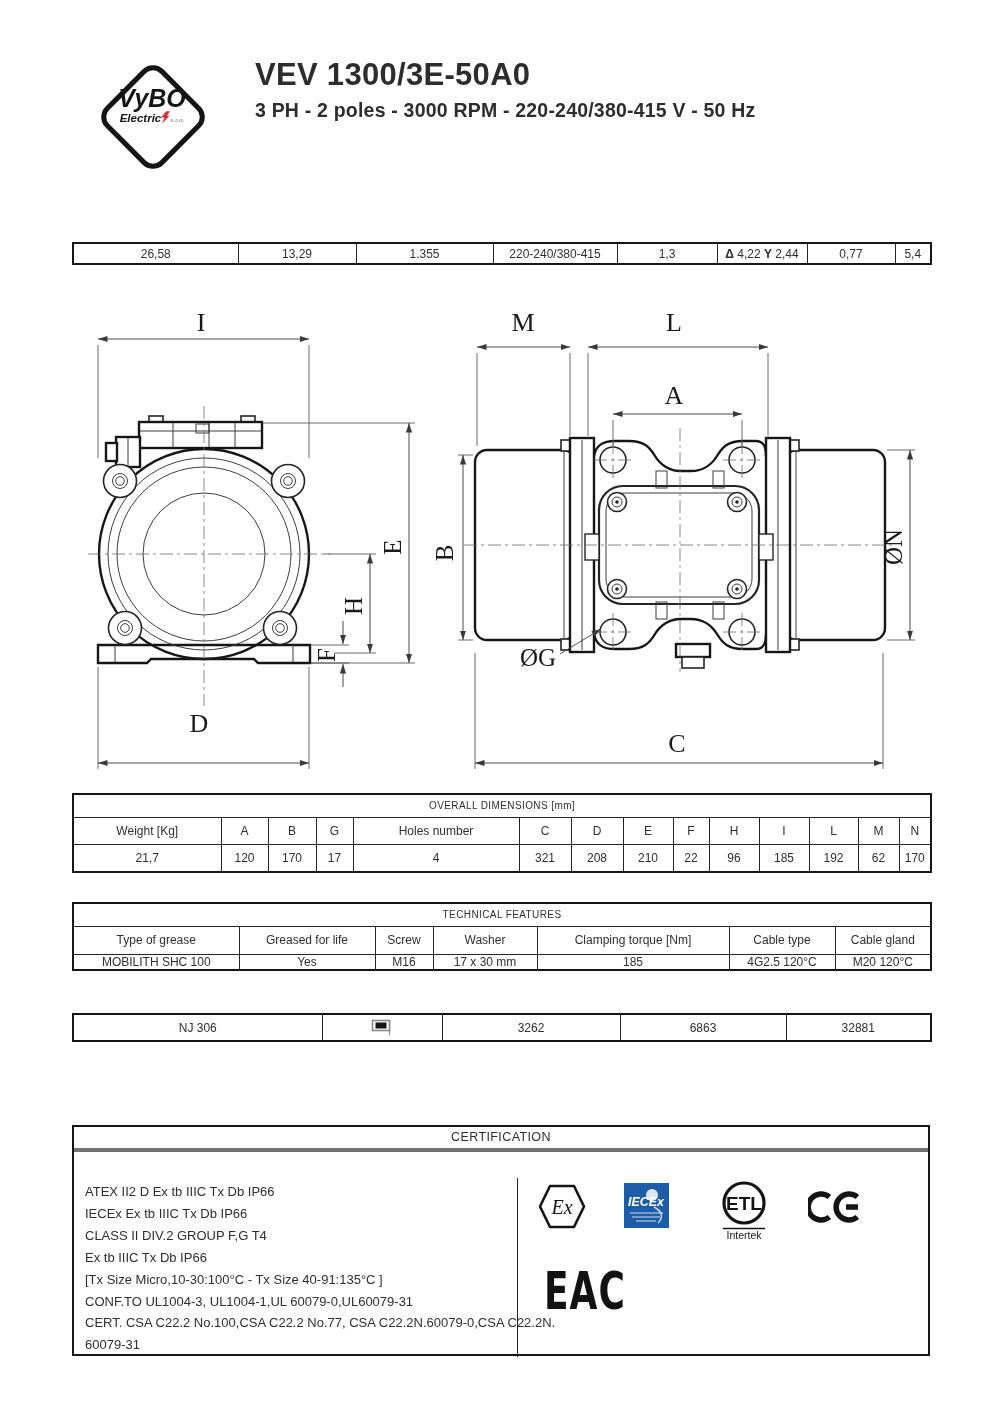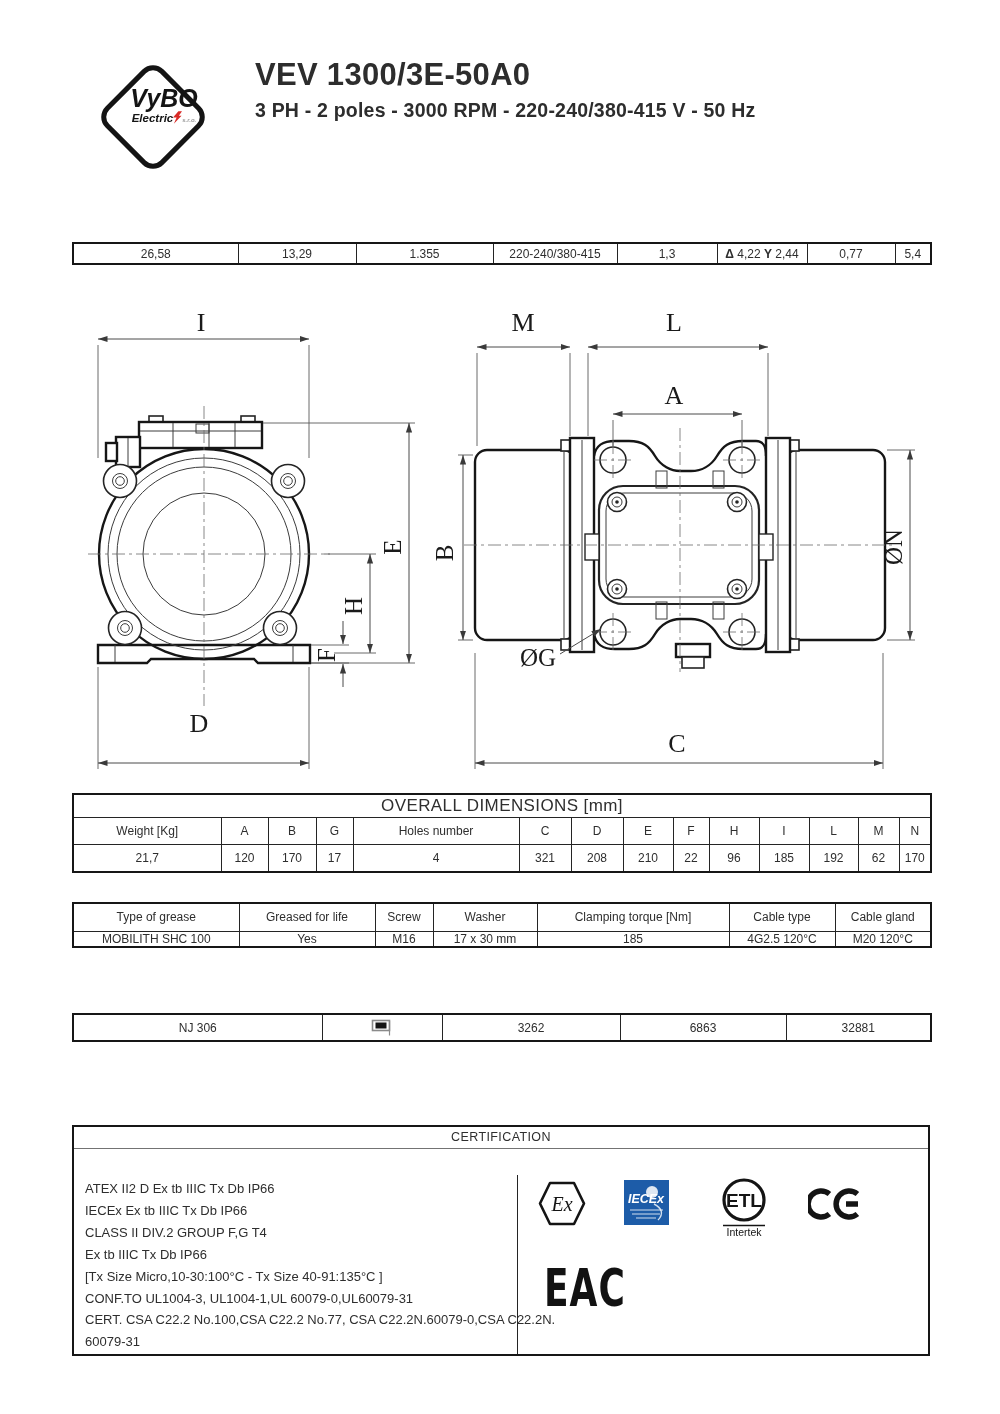--- a/index.html
+++ b/index.html
@@ -3,33 +3,33 @@
 <meta charset="utf-8">
 <style>
   html,body{margin:0;padding:0;background:#e8e8e8;}
   #page{position:relative;width:1000px;height:1414px;background:#ffffff;margin:0 auto;
         font-family:"Liberation Sans",sans-serif;color:#2e2e2e;overflow:hidden;}
 
   
   .logo-wrap{position:absolute;left:96px;top:60px;width:104px;height:104px;}
   .logo-diamond{position:absolute;left:16px;top:16px;width:72px;height:72px;
       border:5px solid #141414;border-radius:15px;background:#fff;transform:rotate(45deg);}
-  .logo-content{position:absolute;left:16px;top:26px;width:104px;text-align:center;}
+  .logo-content{position:absolute;left:4px;top:26px;width:104px;text-align:center;}
   .logo-brand{font-size:25px;font-weight:800;font-style:italic;letter-spacing:0px;color:#141414;line-height:1;}
   .logo-sub{font-size:11.5px;font-weight:700;font-style:italic;color:#141414;line-height:1.3;}
   .logo-sro{font-size:6px;color:#9a9a9a;font-style:italic;}
   .title-block{position:absolute;left:255px;top:58px;}
   .doc-title{font-size:31px;font-weight:700;color:#2d2d2d;letter-spacing:0.3px;line-height:1.1;}
   .doc-subtitle{font-size:19.5px;font-weight:700;color:#2d2d2d;margin-top:7px;letter-spacing:0.2px;}
 
   
   table.tbl{position:absolute;left:72px;border-collapse:collapse;table-layout:fixed;width:858px;
       font-size:12px;color:#2e2e2e;text-align:center;border:2px solid #161616;}
   .tbl th,.tbl td{border:1px solid #242424;font-weight:400;padding:0 2px;overflow:hidden;white-space:nowrap;}
-  .tbl tr.title-row th{font-size:17px;letter-spacing:0.4px;font-weight:500;}
+  .tbl tr.title-row th{font-size:10px;letter-spacing:0.4px;font-weight:500;}
   .tbl tr.hdr th{font-weight:500;}
   .specs{top:242px;} .specs tr.hdr{height:27px;} .specs tr.val{height:21px;}
   .dims{top:793px;} .tech{top:902px;} .bearings{top:1013px;}
   .dims tr.title-row, .tech tr.title-row, .bearings tr.title-row{height:23px;}
   .dims tr.hdr{height:27px;} .dims tr.val{height:28px;}
   .tech tr.hdr{height:28px;} .tech tr.val{height:16px;}
   .bearings tr.hdr{height:28px;} .bearings tr.val{height:27px;}
   .sym{font-weight:700;}
 
   
@@ -39,21 +39,21 @@
   .body2{stroke:#161616;stroke-width:2.4;fill:none;}
   .body2f{stroke:#161616;stroke-width:2.4;fill:#ffffff;}
   .body1{stroke:#3c3c3c;stroke-width:1;fill:none;}
   .body15{stroke:#242424;stroke-width:1.6;fill:#ffffff;}
   .cl{stroke:#6a6a6a;stroke-width:0.8;fill:none;stroke-dasharray:13 4 3 4;}
   .dimtxt{font-family:"Liberation Serif",serif;font-size:26px;fill:#1a1a1a;}
   .dimtxtr{font-family:"Liberation Serif",serif;font-size:25px;fill:#1a1a1a;}
 
   
   .cert{position:absolute;left:72px;top:1125px;width:854px;height:227px;border:2px solid #161616;}
-  .cert-title{height:21px;border-bottom:1px solid #737373;text-align:center;
+  .cert-title{height:21px;border-bottom:4px solid #737373;text-align:center;
       font-size:12.5px;letter-spacing:0.4px;font-weight:500;line-height:21px;}
   .cert-body{position:relative;display:flex;height:205px;}
   .cert-left{width:424px;border-right:1px solid #242424;padding:3px 8px 0 11px;margin-top:26px;}
   .cert-line{margin:0;font-size:13px;line-height:21.9px;color:#2e2e2e;white-space:nowrap;}
   .cert-right{position:relative;flex:1;}
   .lg{position:absolute;}
   .eac-text{position:absolute;left:26px;top:110px;font-family:"DejaVu Sans",sans-serif;
       font-weight:800;font-size:36px;color:#121212;transform:scaleY(1.42);transform-origin:top left;letter-spacing:1px;}
 </style>
 </head>
@@ -359,20 +359,23 @@
     <colgroup>
         <col style="width:166px">
         <col style="width:136px">
         <col style="width:58px">
         <col style="width:104px">
         <col style="width:192px">
         <col style="width:106px">
         <col style="width:96px">
       </colgroup>
     <tbody>
+        <tr class="title-row">
+          <th colspan="7">TECHNICAL FEATURES</th>
+        </tr>
     <tr class="hdr">
       <th>Type of grease</th>
           <th>Greased for life</th>
       <th>Screw</th>
           <th>Washer</th>
       <th>Clamping torque [Nm]</th>
           <th>Cable type</th>
       <th>Cable gland</th>
     </tr>
     <tr class="val">

